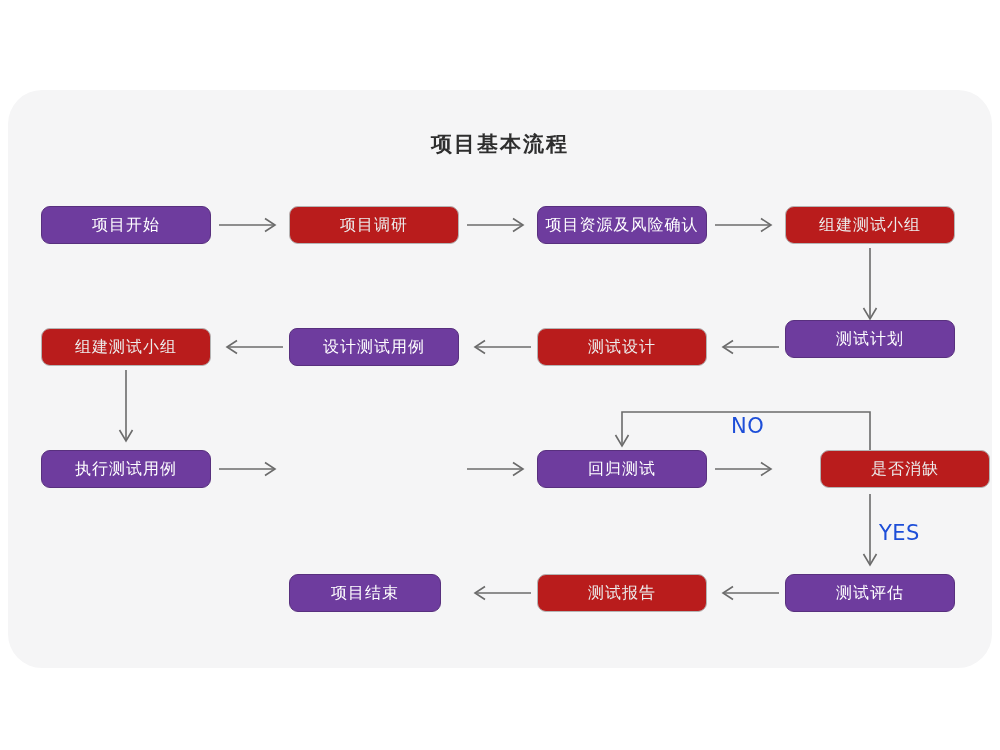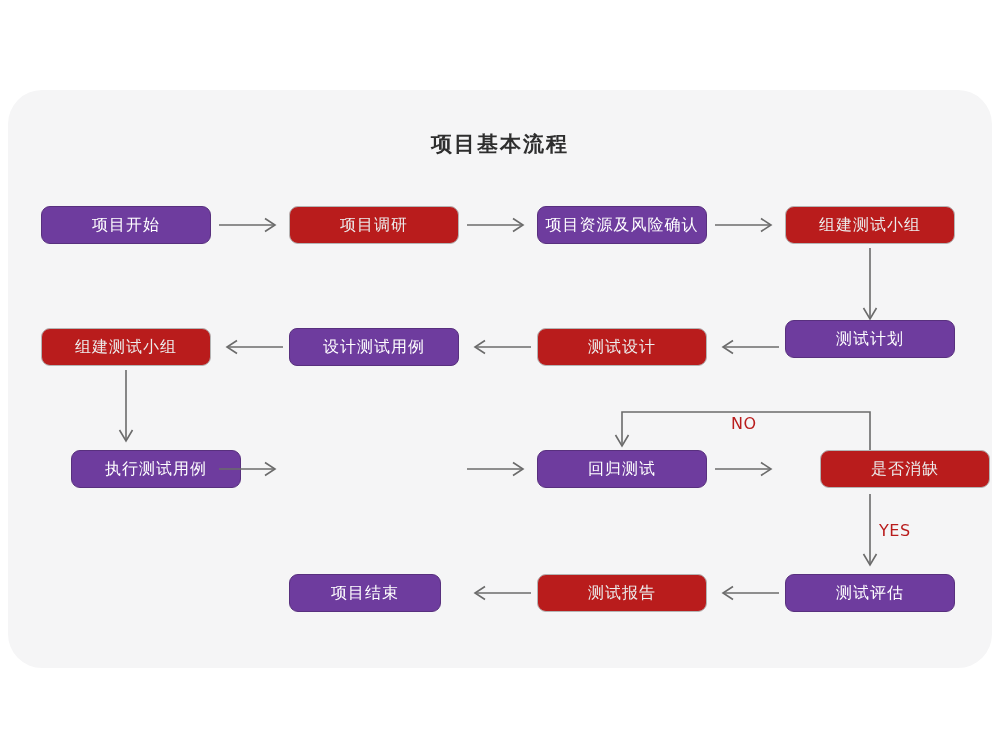--- a/index.html
+++ b/index.html
@@ -65,22 +65,22 @@
     color: #ececec;
   }
   
   .conn {
     position: absolute;
     pointer-events: none;
   }
   .conn svg { display: block; overflow: visible; }
   .edge-label {
     position: absolute;
-    font-size: 16px;
-    color: #b91c1c;
+    font-size: 21px;
+    color: #1d4ed8;
     letter-spacing: 0.5px;
   }
 </style>
 </head>
 <body>
 
 <div id="stage">
 
   <div id="card"></div>
 
@@ -159,21 +159,21 @@
   </div>
 
   <div class="conn" style="left:614px; top:408px; width:266px; height:44px;">
     <svg width="266" height="44" viewBox="0 0 266 44">
       <polyline points="256,42 256,4 8,4 8,36" fill="none" stroke="#6b6b6b" stroke-width="1.6"></polyline>
       <polyline points="1.5,27 8,38 14.5,27" fill="none" stroke="#6b6b6b" stroke-width="1.6"></polyline>
     </svg>
   </div>
   <div class="edge-label" style="left:731px; top:414px;">NO</div>
 
-  <div class="node purple" style="left:41px; top:450px; width:170px; height:38px;margin-left:30px;">执行测试用例</div>
+  <div class="node purple" style="left:41px; top:450px; width:170px; height:38px;">执行测试用例</div>
 
   <div class="conn" style="left:219px; top:461px; width:64px; height:16px;">
     <svg width="64" height="16" viewBox="0 0 64 16">
       <line x1="0" y1="8" x2="55" y2="8" stroke="#6b6b6b" stroke-width="1.6"></line>
       <polyline points="46,1.5 56,8 46,14.5" fill="none" stroke="#6b6b6b" stroke-width="1.6"></polyline>
     </svg>
   </div>
 
 
   <div class="conn" style="left:467px; top:461px; width:64px; height:16px;">

